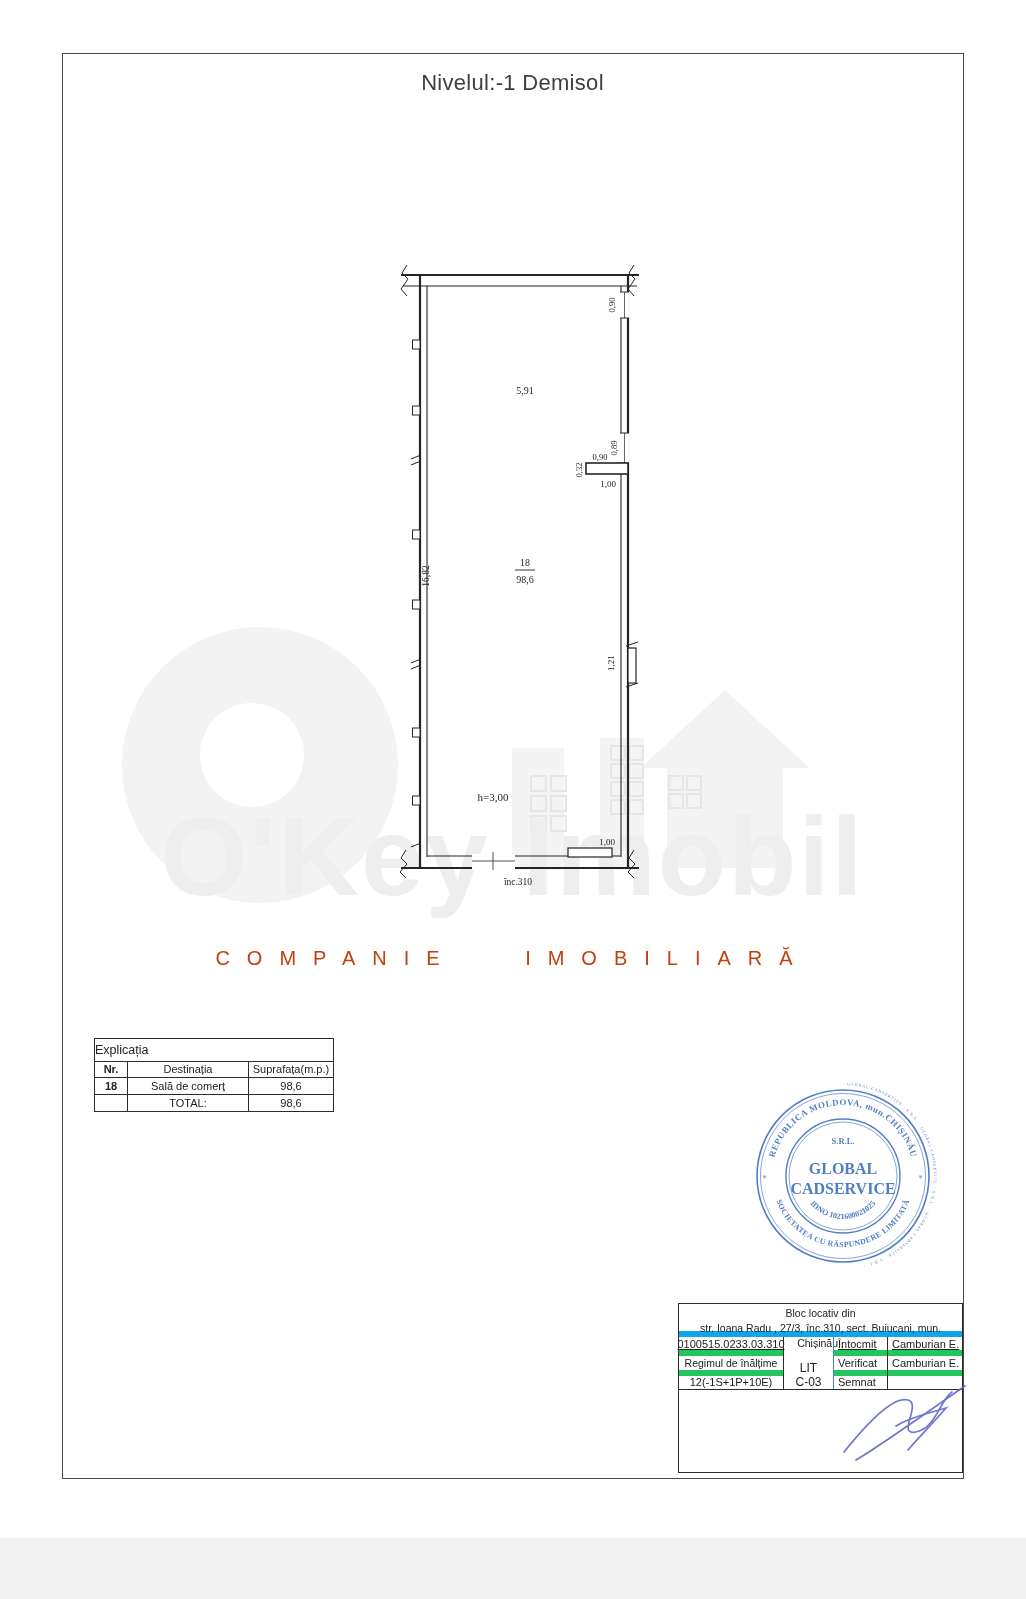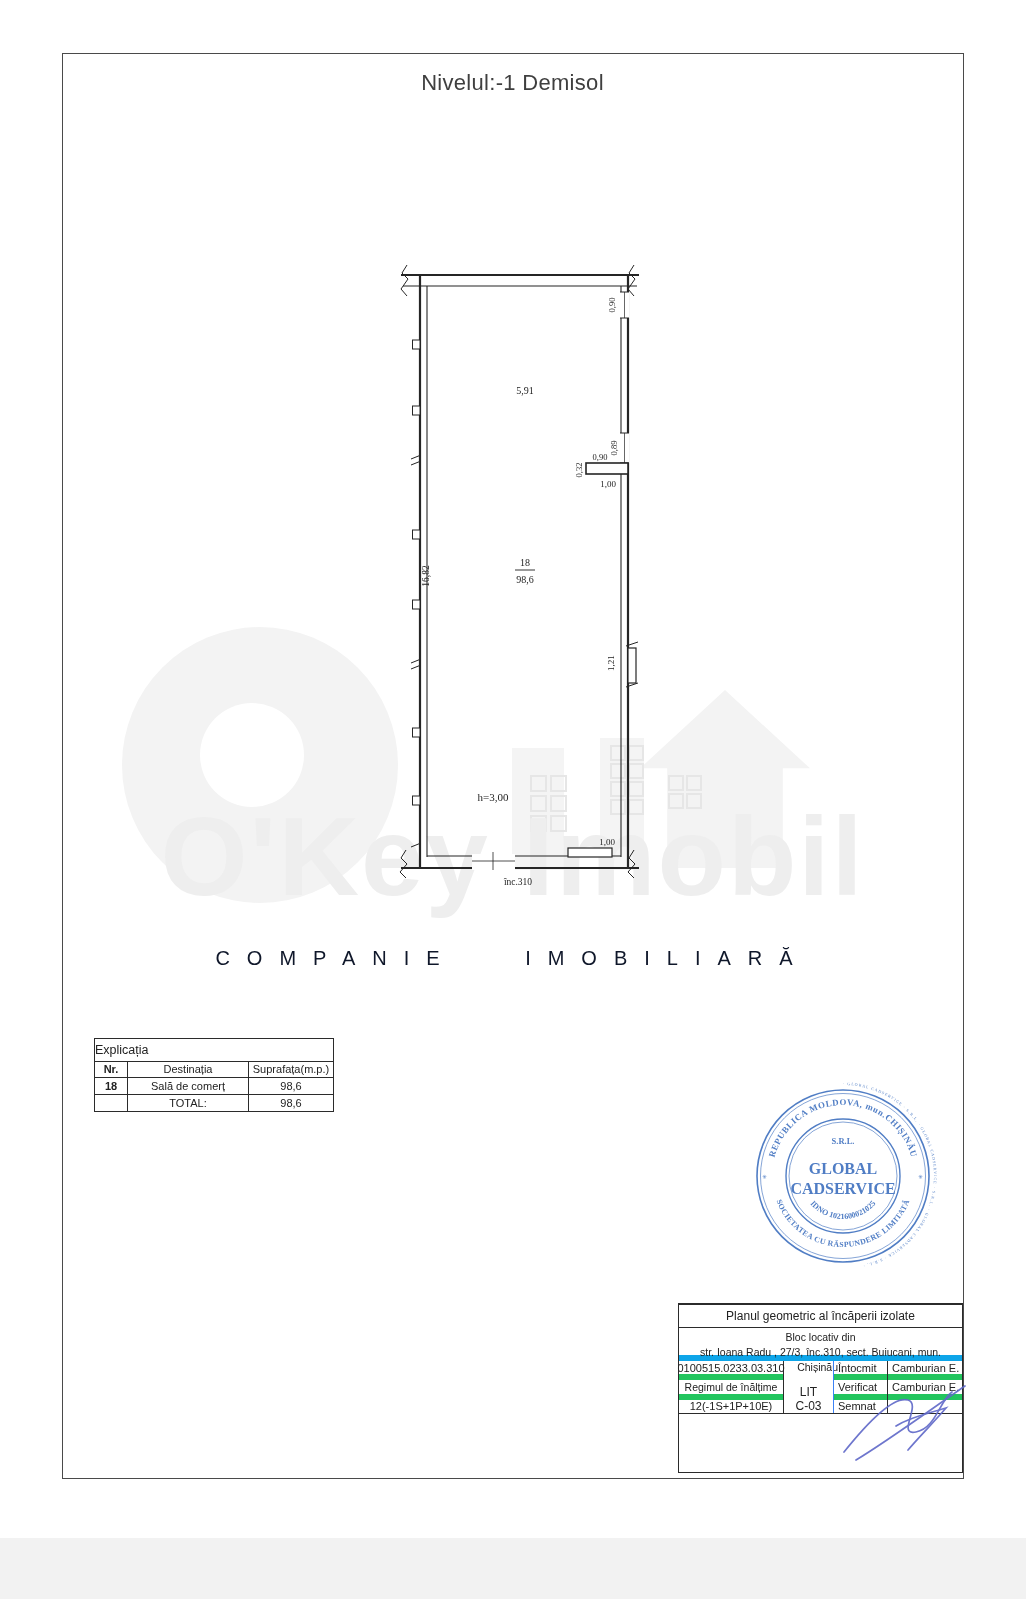--- a/index.html
+++ b/index.html
@@ -13,21 +13,21 @@
   .wm{z-index:1;}
   .wm-circle{left:122px;top:627px;width:276px;height:276px;border-radius:50%;background:#f3f3f3;}
   .wm-circle-hole{left:200px;top:703px;width:104px;height:104px;border-radius:50%;background:#ffffff;}
   .wm-house-body{background:#f4f4f4;}
   .wm-home{left:640px;top:690px;width:170px;height:178px;background:#f3f3f3;
            clip-path:polygon(50% 0,100% 44%,84% 44%,84% 100%,16% 100%,16% 44%,0 44%);}
   .wm-win{border:2px solid #e6e6e6;background:transparent;}
   .wm-brand{left:62px;top:798px;width:901px;text-align:center;font-size:112px;font-weight:700;
             color:#eeeeee;letter-spacing:2px;line-height:118px;white-space:nowrap;}
   .wm-tagline{left:62px;top:947px;width:901px;text-align:center;font-size:20px;font-weight:500;
-              color:#0f172a;letter-spacing:17px;word-spacing:46px;white-space:nowrap;}
+              color:#c2410c;letter-spacing:17px;word-spacing:46px;white-space:nowrap;}
   
   .plan{left:393px;top:258px;z-index:2;}
   .plan text{font-family:"Liberation Serif",serif;fill:#1d1d1d;}
   
   .legend{left:94px;top:1038px;width:238px;border:1.8px solid #2b2b2b;z-index:2;background:transparent;
           font-size:11px;color:#222;}
   .legend .trow{display:flex;border-top:1px solid #2b2b2b;}
   .legend .trow.first{border-top:none;}
   .legend .title{height:22px;line-height:22px;text-align:center;font-size:12.5px;}
   .legend .c{box-sizing:border-box;text-align:center;height:16px;line-height:16px;}
@@ -48,21 +48,21 @@
   .tb-addr{height:33px;text-align:center;font-size:10.5px;line-height:15px;padding-top:2px;
            border-bottom:6px solid #0ea5e9;}
   .tb-grid{display:flex;height:53px;border-bottom:1px solid #2b2b2b;}
   .tb-col{box-sizing:border-box;display:flex;flex-direction:column;}
   .tb-col1{width:105px;border-right:1px solid #2b2b2b;}
   .tb-col2{width:50px;border-right:1px solid #3b82f6;align-items:center;justify-content:flex-end;
            font-size:12px;line-height:14px;text-align:center;}
   .tb-col3{width:54px;border-right:1px solid #2b2b2b;}
   .tb-col4{flex:1;}
   .tb-cell{flex:1;border-top:6px solid #22c55e;display:flex;align-items:center;box-sizing:border-box;}
-  .tb-cell.first{border-top:none;}
+  .tb-cell.first{border-top:none;text-decoration:underline;}
   .tb-cell.center{justify-content:center;text-align:center;}
   .tb-cell.pad{padding-left:4px;}
   .tb-bottom{display:flex;height:28px;}
   .tb-date{width:209px;border-right:1px solid #2b2b2b;box-sizing:border-box;text-align:center;
            line-height:28px;font-size:12px;}
   .tb-scale{flex:1;text-align:center;line-height:28px;font-size:12px;}
   .sig{left:838px;top:1378px;z-index:4;}
   .bottom-strip{left:0;top:1538px;width:1026px;height:61px;background:#f2f2f2;}
 </style>
 </head>
@@ -215,21 +215,20 @@
       <text x="95" y="63" font-size="8.5" font-weight="bold" text-anchor="middle">S.R.L.</text>
       <text x="95" y="93" font-size="16" font-weight="bold" text-anchor="middle">GLOBAL</text>
       <text x="95" y="113" font-size="16" font-weight="bold" text-anchor="middle">CADSERVICE</text>
       <text font-size="8" font-weight="bold" text-anchor="middle">
         <textPath href="#arcIdno" startOffset="50%">IDNO 1021600021025</textPath>
       </text>
     </g>
   </svg>
 
   <div class="abs tblock">
-    <div class="tb-row tb-doctype">Planul geometric al încăperii izolate</div>
     <div class="tb-row tb-addr">
       <div>Bloc locativ din</div>
       <div>str. Ioana Radu , 27/3, înc.310, sect. Buiucani, mun. Chișinău ,</div>
     </div>
     <div class="tb-row tb-grid">
       <div class="tb-col tb-col1">
         <div class="tb-cell first center" style="font-size:11px;">0100515.0233.03.310</div>
         <div class="tb-cell center" style="font-size:10.5px;">Regimul de înălțime</div>
         <div class="tb-cell center">12(-1S+1P+10E)</div>
       </div>

